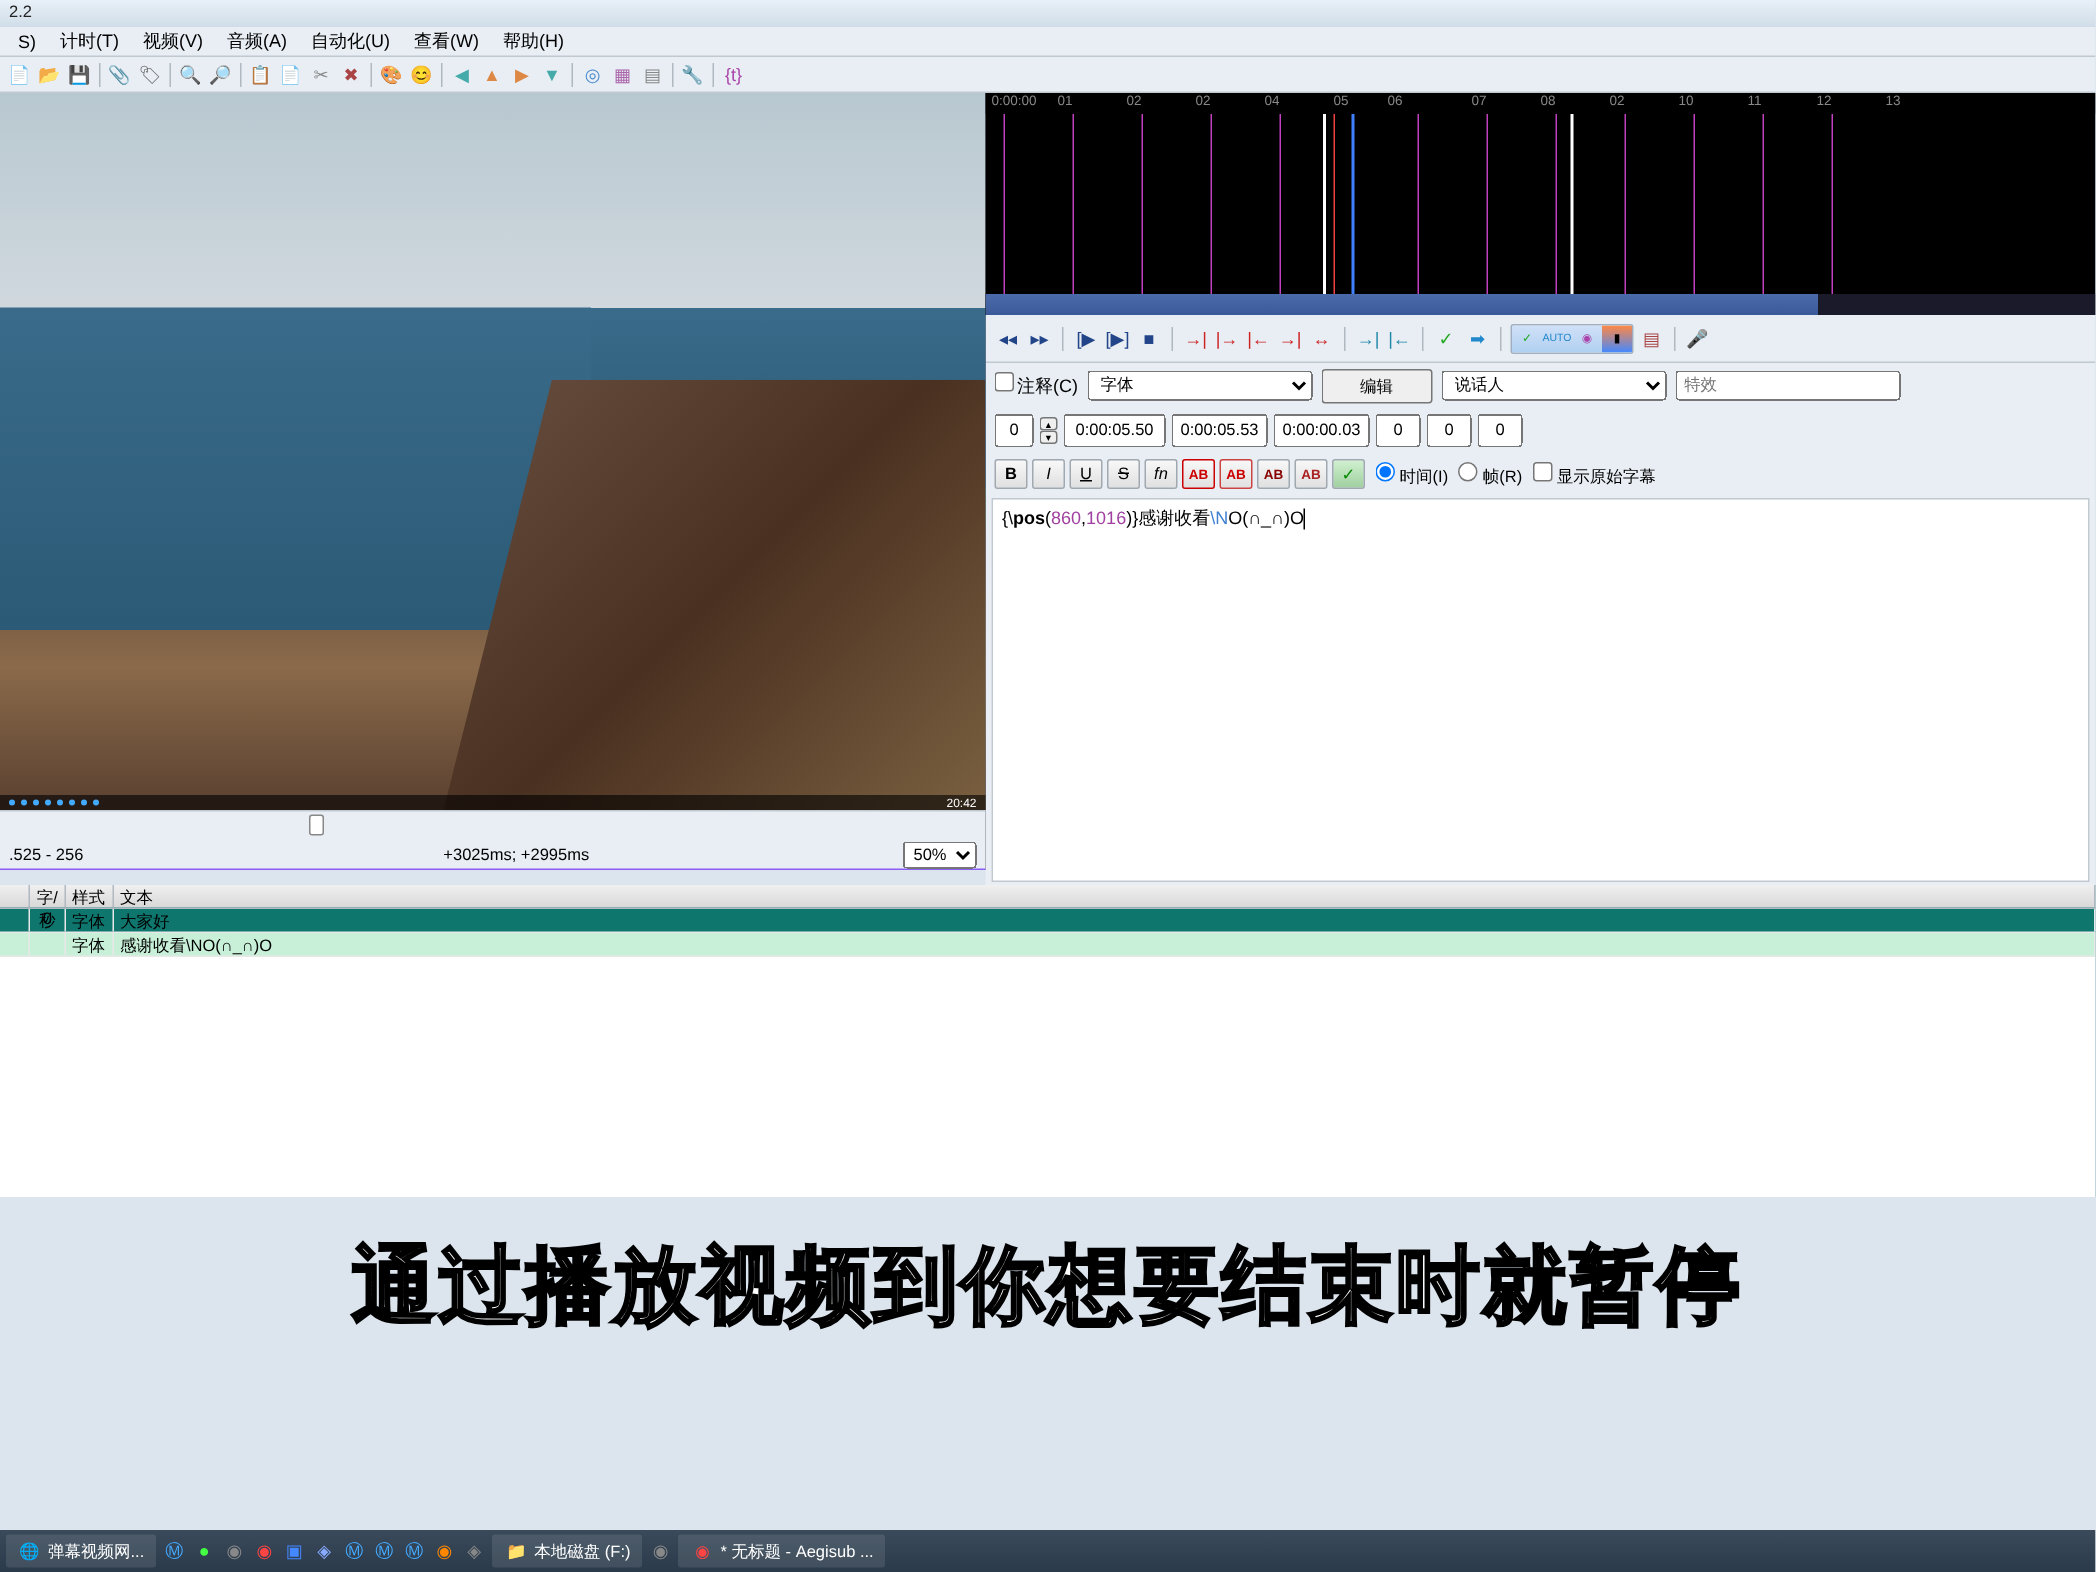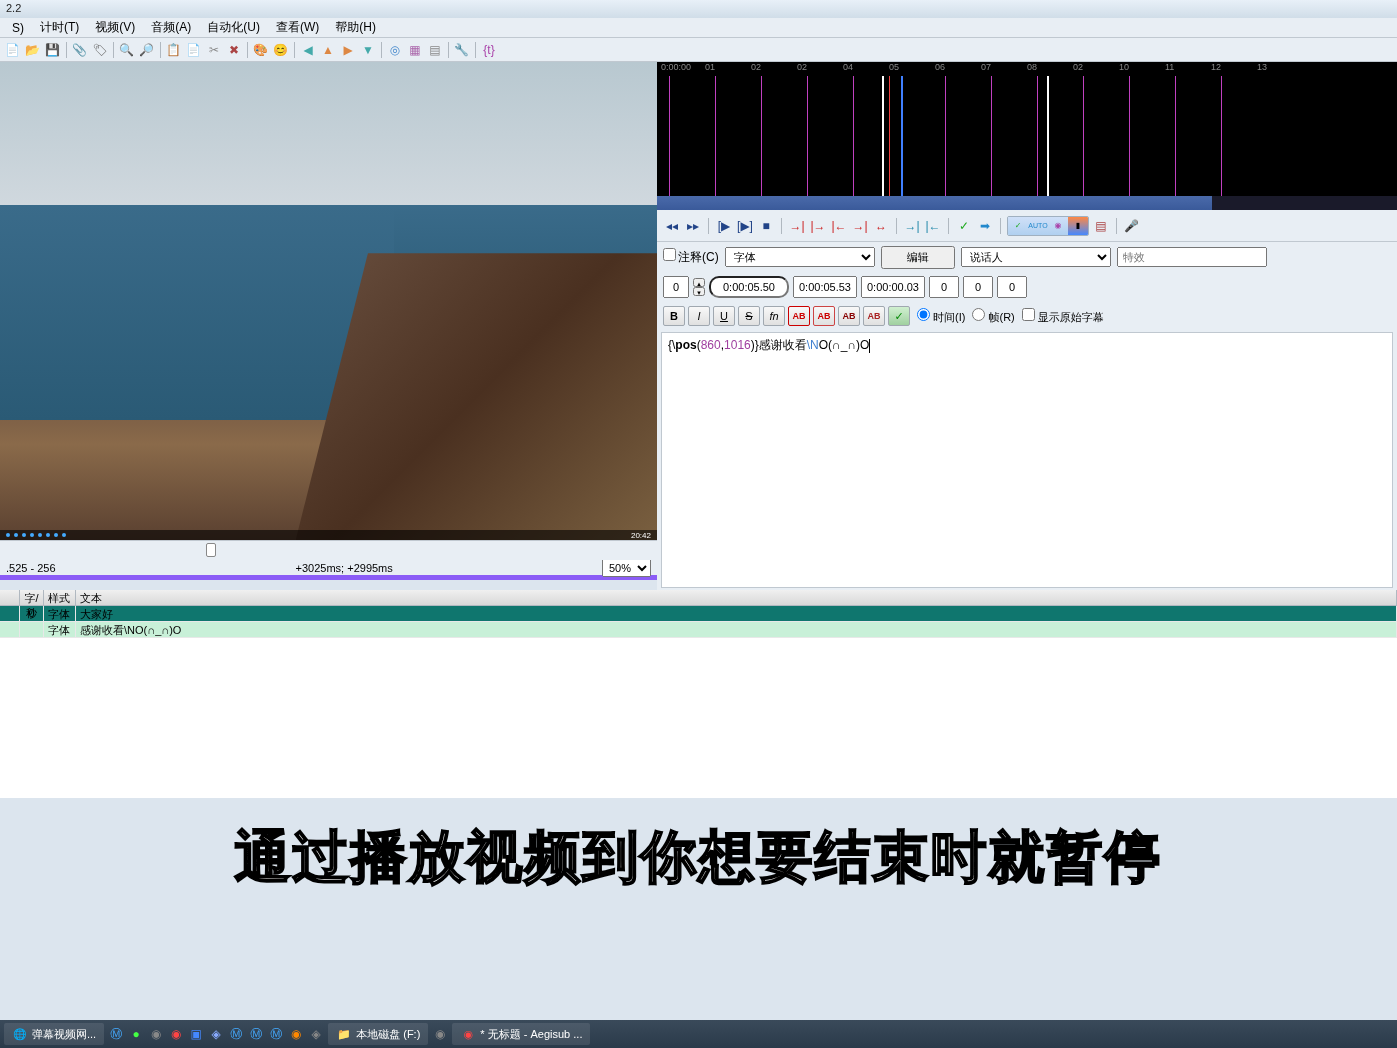--- a/index.html
+++ b/index.html
@@ -13,21 +13,21 @@
 .main { display: flex; height: 528px; }
 .video-pane { width: 657px; background: #0f172a; position: relative; }
 .video-pane .landscape { width: 100%; height: 478px; background: linear-gradient(to bottom,#b8c8d0 0%,#d0d8de 30%,#3a6b8a 30%,#2a5a75 55%,#4a6a5a 55%,#6a5040 65%,#8a6a4a 80%,#5a4030 100%); position: relative; }
 .video-pane .cliff { position: absolute; right: 0; bottom: 0; width: 55%; height: 60%; background: linear-gradient(135deg,#6a5040 0%,#4a3020 50%,#7a6040 100%); clip-path: polygon(20% 0,100% 0,100% 100%,0 100%); }
 .video-pane .sea { position: absolute; left: 0; top: 30%; width: 60%; height: 45%; background: linear-gradient(#3a6b8a,#2a5a75); }
 .video-pane .tbar { position: absolute; bottom: 0; left: 0; right: 0; height: 10px; background: rgba(0,0,0,0.6); display: flex; align-items: center; justify-content: space-between; padding: 0 6px; font-size: 8px; color: #fff; }
 .video-pane .tbar .dots { display: flex; gap: 4px; }
 .video-pane .tbar .dot { width: 4px; height: 4px; background: #4af; border-radius: 50%; }
 .slider-area { height: 20px; background: #e8eef4; position: relative; border-top: 1px solid #c0c8d0; }
 .slider-area .thumb { position: absolute; left: 206px; top: 2px; width: 10px; height: 14px; background: #fff; border: 1px solid #888; border-radius: 2px; }
-.status-row { height: 20px; background: #e8eef4; display: flex; align-items: center; padding: 0 6px; font-size: 11px; gap: 40px; border-bottom: 5px solid #8b5cf6; }
+.status-row { height: 20px; background: #e8eef4; display: flex; align-items: center; padding: 0 6px; font-size: 11px; gap: 40px; border-bottom: 1px solid #8b5cf6; }
 .status-row .zoom { margin-left: auto; }
 .status-row select { font-size: 11px; padding: 1px 2px; }
 .audio-pane { flex: 1; background: #e8eef4; display: flex; flex-direction: column; }
 .waveform { height: 148px; background: #000; position: relative; overflow: hidden; }
 .waveform .timecodes { height: 14px; background: #000; display: flex; color: #888; font-size: 9px; position: relative; }
 .waveform .timecodes span { position: absolute; }
 .waveform .spectrum { height: 120px; position: relative; }
 .waveform .spectrum .vline { position: absolute; top: 0; bottom: 0; width: 1px; background: #c040c0; }
 .waveform .spectrum .vline.white { background: #fff; width: 2px; }
 .waveform .spectrum .vline.blue { background: #4080ff; width: 2px; }
@@ -166,21 +166,21 @@
 
   <div class="audio-pane">
     <div class="waveform">
       <div class="timecodes">
         <span style="left:4px">0:00:00</span>
         <span style="left:48px">01</span>
         <span style="left:94px">02</span>
         <span style="left:140px">02</span>
         <span style="left:186px">04</span>
         <span style="left:232px">05</span>
-        <span style="left:278px">06</span>
+        <span style="left:268px">06</span>
         <span style="left:324px">07</span>
         <span style="left:370px">08</span>
         <span style="left:416px">02</span>
         <span style="left:462px">10</span>
         <span style="left:508px">11</span>
         <span style="left:554px">12</span>
         <span style="left:600px">13</span>
       </div>
       <div class="spectrum">
         <div class="vline" style="left:12px"></div>
@@ -243,21 +243,21 @@
       <select style="width:150px"><option>说话人</option></select>
       <input type="text" style="width: 150px;" placeholder="特效">
     </div>
 
     <div class="edit-row2">
       <input type="text" style="width: 26px;" value="0">
       <div class="spin">
           <button>▴</button>
           <button>▾</button>
         </div>
-      <input type="text" style="width: 80px; border-radius: 10px;" value="0:00:05.50">
+      <input type="text" style="width: 68px;" value="0:00:05.50">
       <input type="text" style="width: 64px;" value="0:00:05.53">
       <input type="text" style="width: 64px;" value="0:00:00.03">
       <input type="text" style="width: 30px;" value="0">
       <input type="text" style="width: 30px;" value="0">
       <input type="text" style="width: 30px;" value="0">
     </div>
 
     <div class="edit-row3">
       <div class="fbtn bold">B</div>
       <div class="fbtn italic">I</div>

